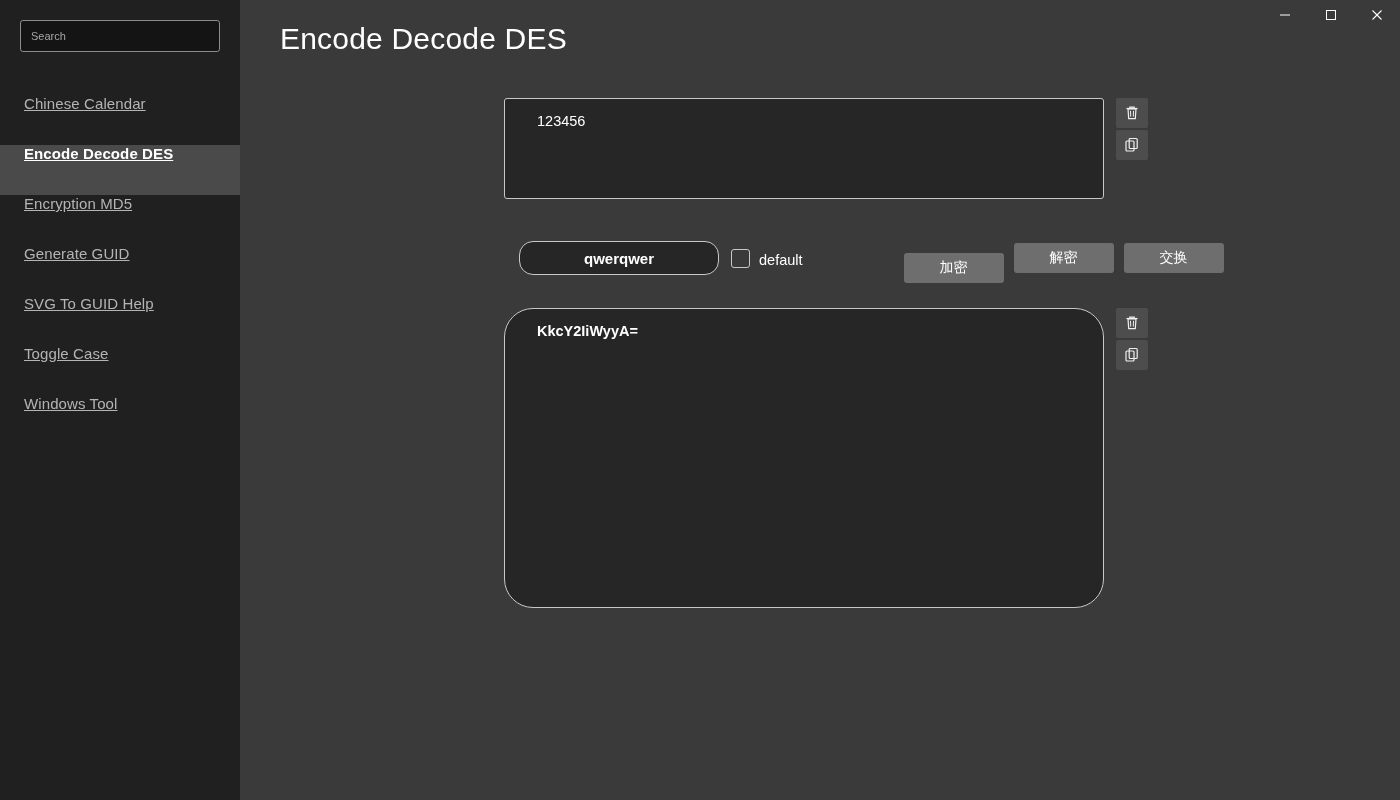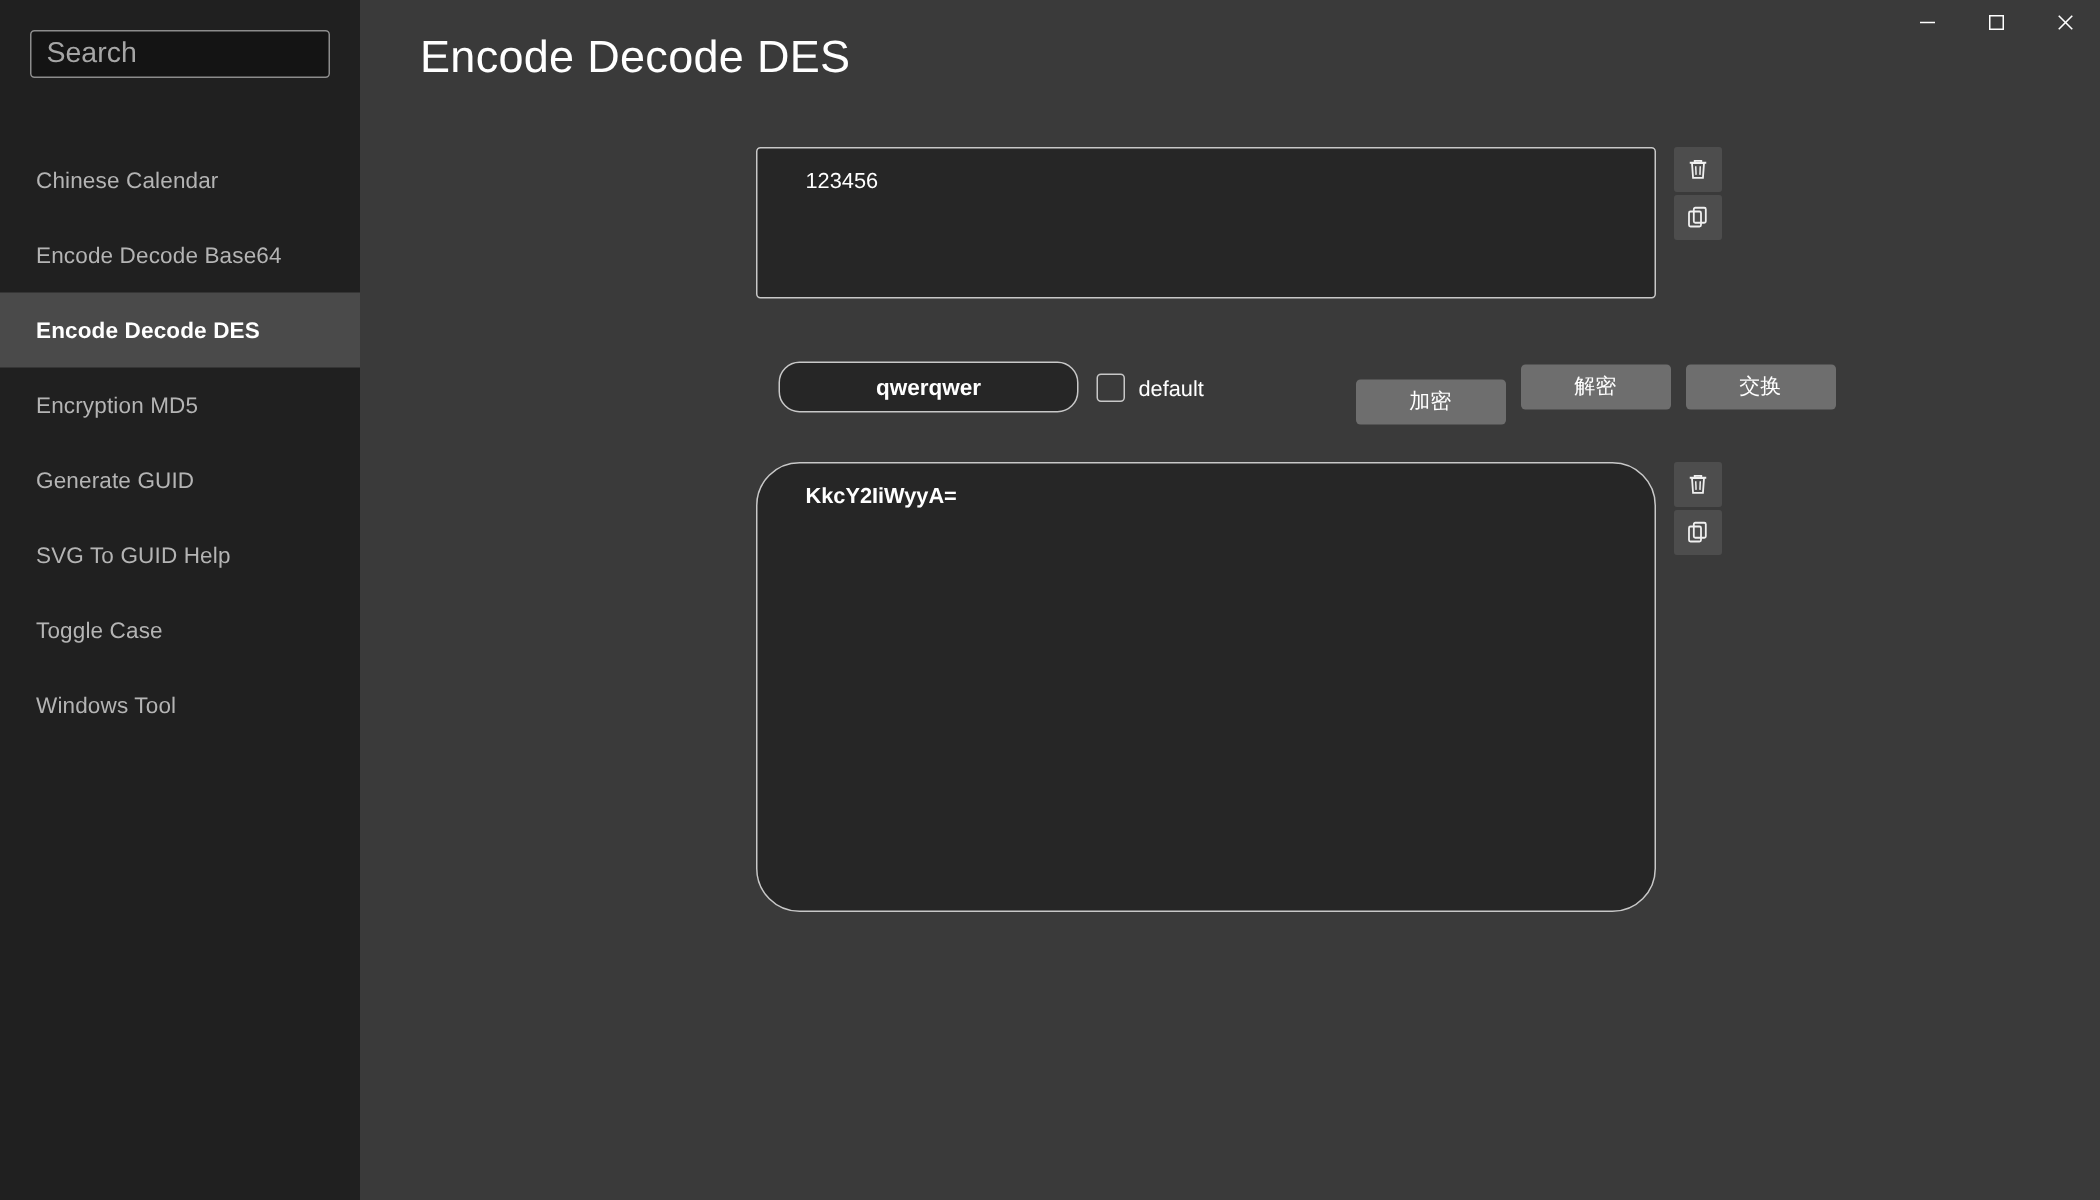--- a/index.html
+++ b/index.html
@@ -34,40 +34,41 @@
   }
 
   .search-input {
     width: 200px;
     height: 32px;
     background: #141414;
     border: 1px solid #8c8c8c;
     border-radius: 3px;
     color: #84cc16;
     font-family: "Liberation Sans", sans-serif;
-    font-size: 19px;
+    font-size: 11px;
     padding: 0 10px;
     outline: none;
   }
   .search-input::placeholder { color: #a6a6a6; opacity: 1; }
 
   .nav {
     margin-top: 43px;
   }
 
   .nav-item {
     height: 50px;
     display: flex;
-    align-items: center;
+    align-items: flex-start;
     padding-left: 24px;
     color: #b4b4b4;
     font-size: 15px;
     letter-spacing: 0.1px;
     cursor: default;
     user-select: none;
+    text-decoration: underline;
   }
 
   .nav-item.selected {
     background: #4a4a4a;
     color: #ffffff;
     font-weight: bold;
   }
 
   
   .main {
@@ -225,23 +226,20 @@
 <div class="app">
 
   <div class="sidebar">
     <div class="search-wrap">
       <input class="search-input" type="text" placeholder="Search" style="">
     </div>
 
     <div class="nav">
       <div class="nav-item">
         <span>Chinese Calendar</span>
-      </div>
-      <div class="nav-item">
-        <span>Encode Decode Base64</span>
       </div>
       <div class="nav-item selected">
         <span>Encode Decode DES</span>
       </div>
       <div class="nav-item">
         <span>Encryption MD5</span>
       </div>
       <div class="nav-item">
         <span>Generate GUID</span>
       </div>

